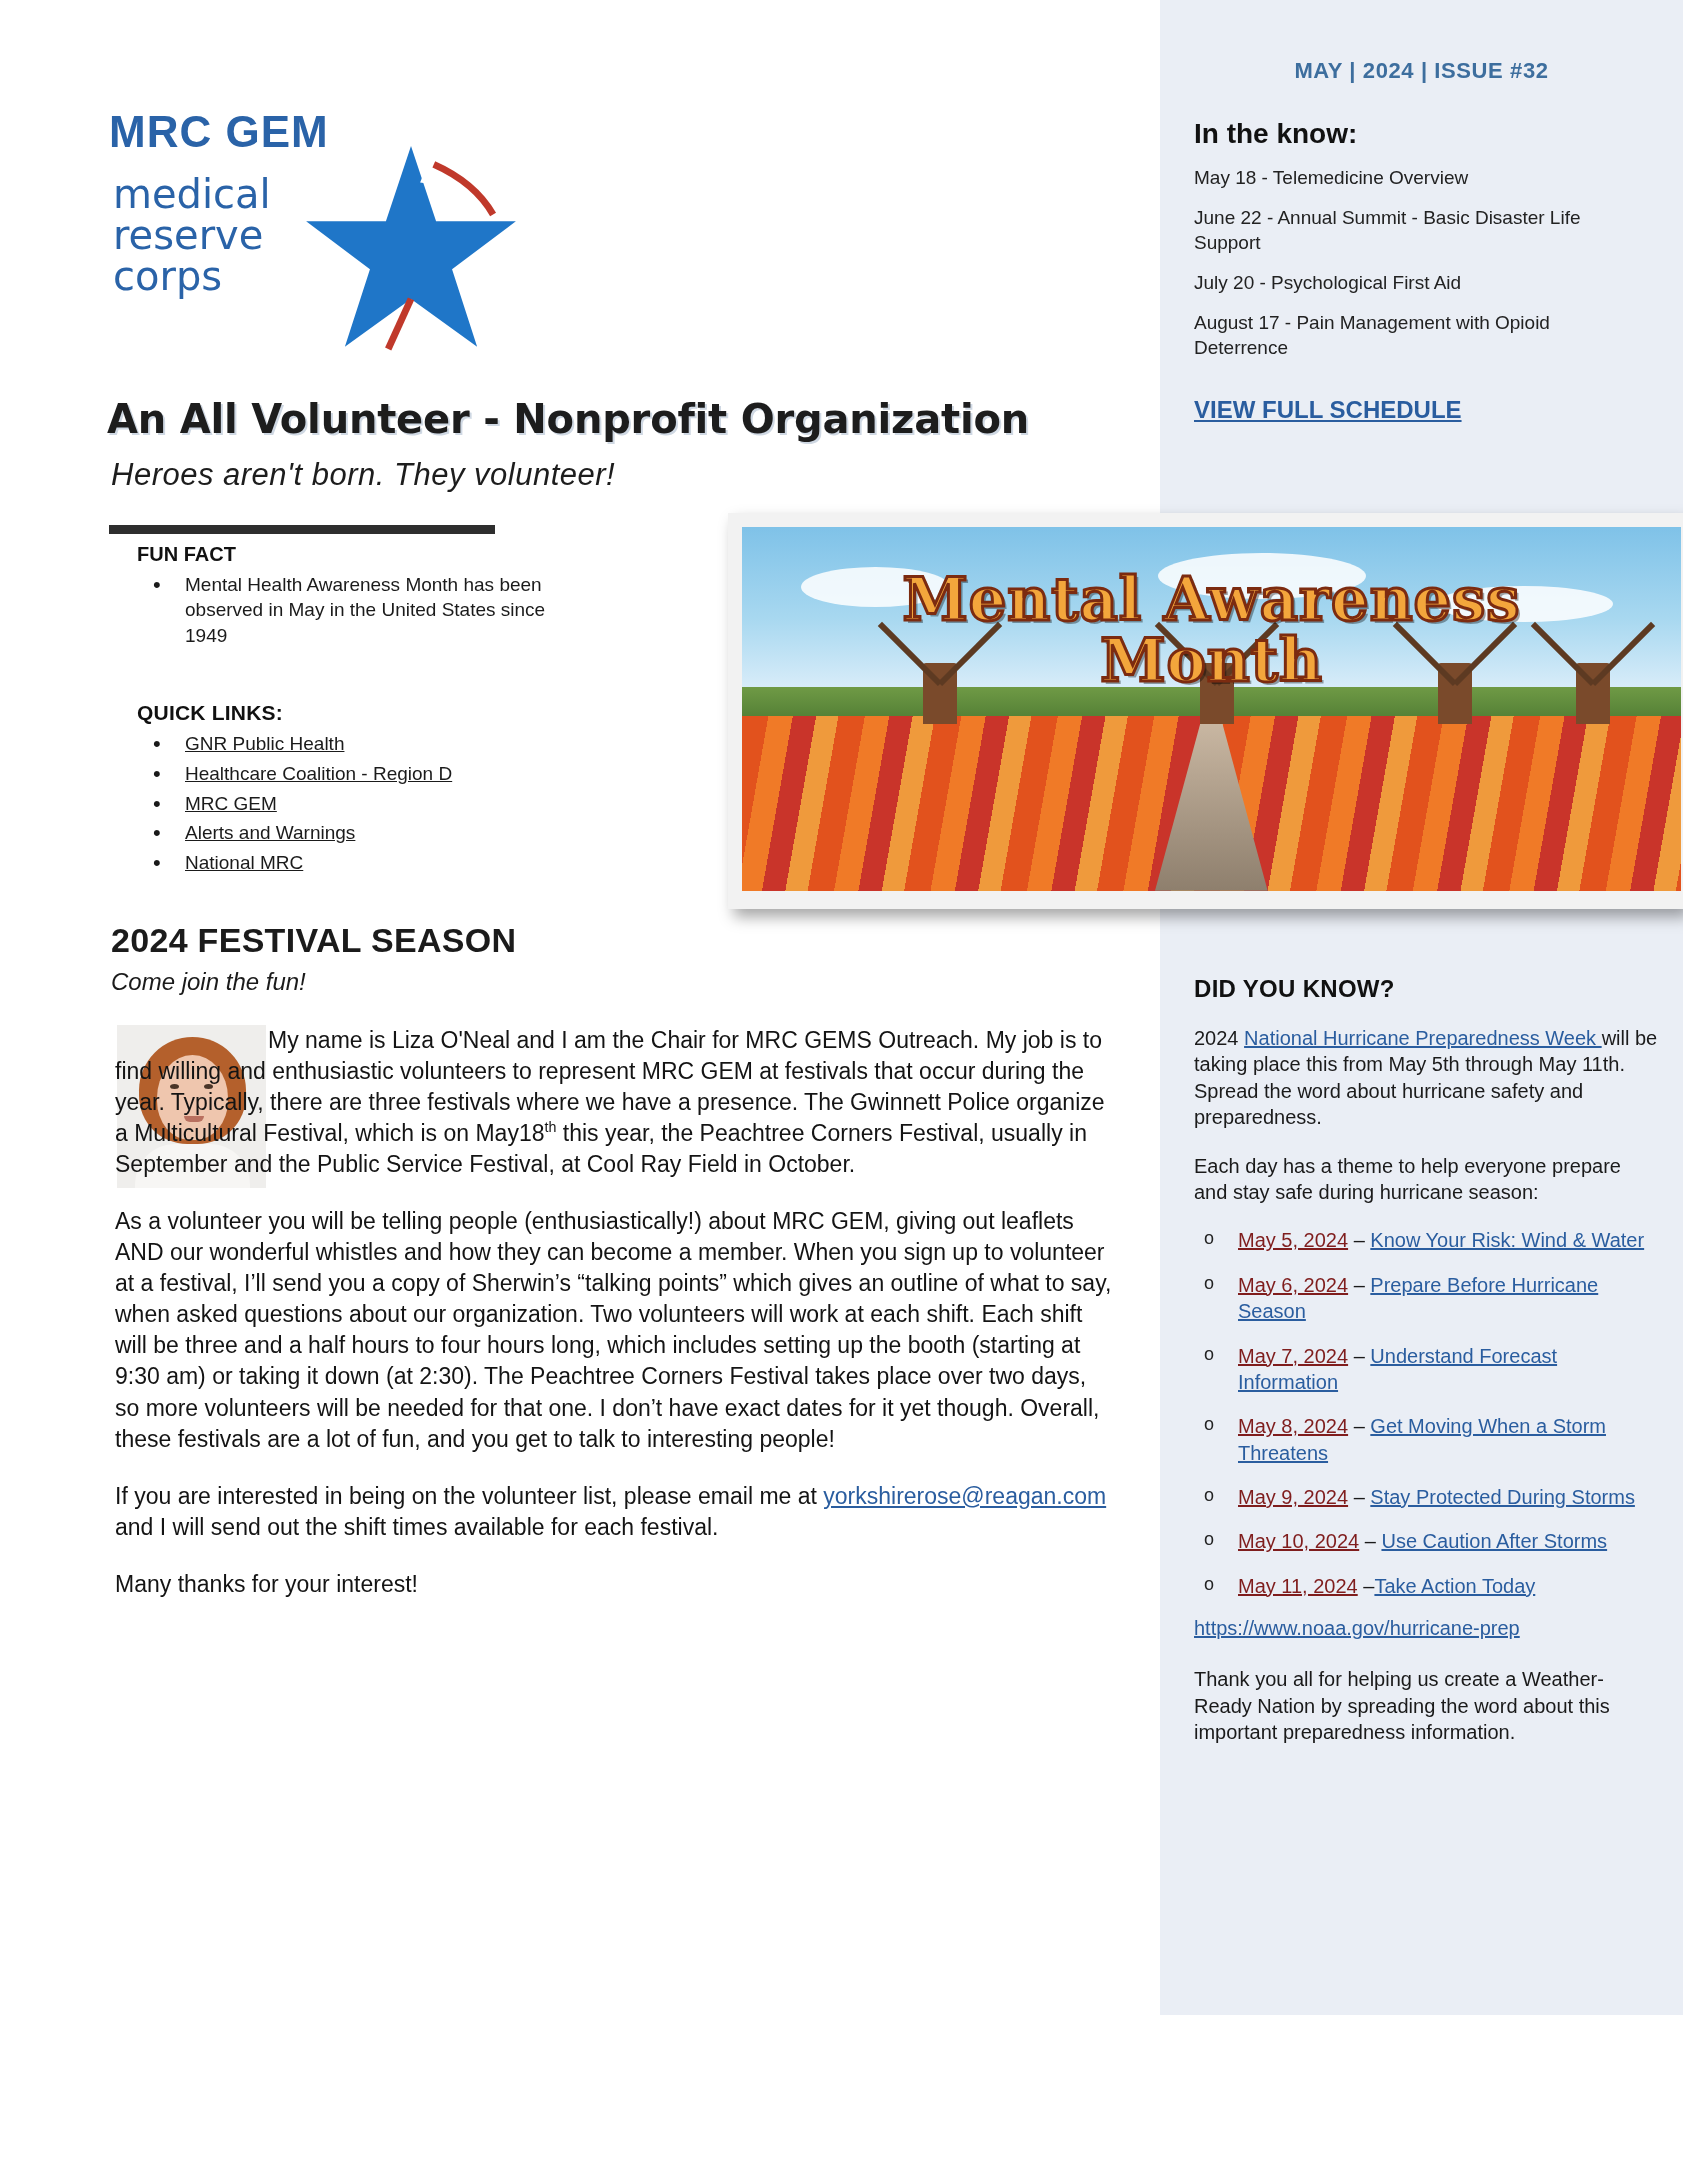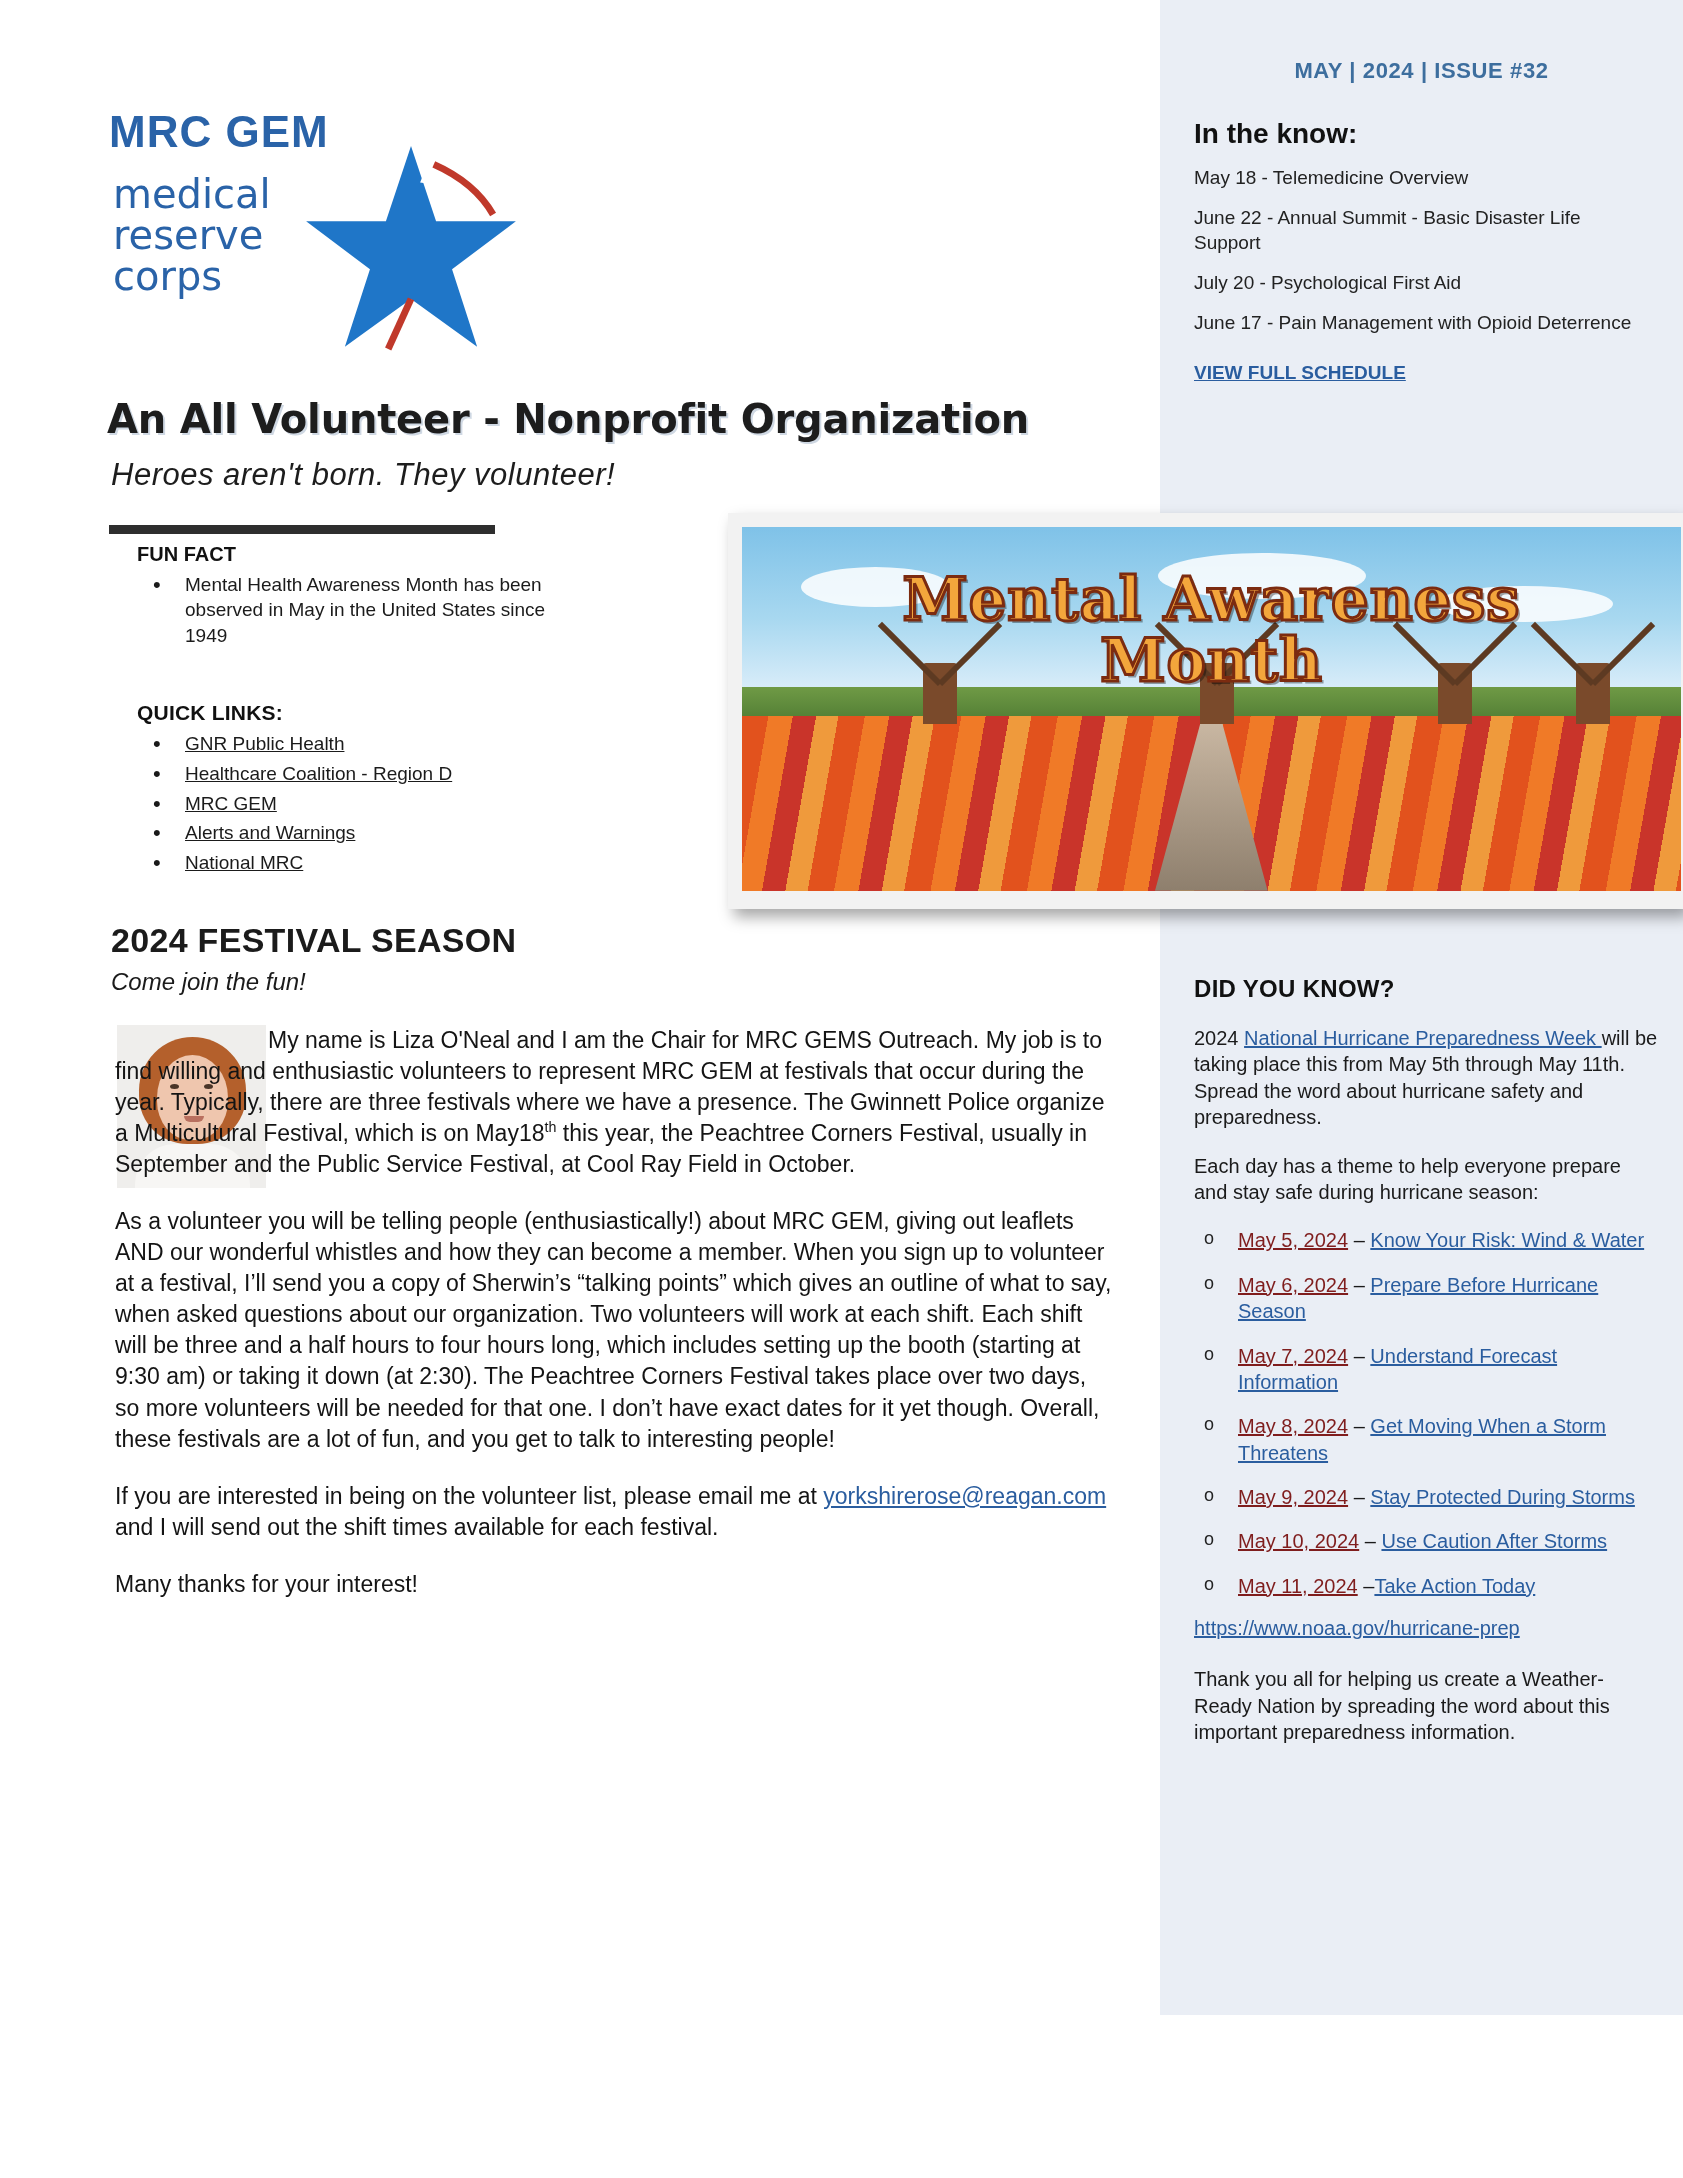--- a/index.html
+++ b/index.html
@@ -52,25 +52,25 @@
     margin-bottom: 16px;
   }
   .know-item {
     font-size: 19px;
     line-height: 1.28;
     color: #222;
     margin-bottom: 16px;
   }
   .view-schedule {
     display: inline-block;
-    font-size: 19px;
+    font-size: 24px;
     font-weight: bold;
     color: #2a5d9f;
     text-decoration: underline;
-    margin-top: 10px;
+    margin-top: 20px;
   }
 
   .dyk {
     position: absolute;
     left: 1194px;
     top: 975px;
     width: 465px;
   }
   .dyk-title {
     font-size: 24px;
@@ -420,21 +420,21 @@
 
 <div class="page">
 
   <div class="sidebar">
     <div class="sidebar-inner">
       <div class="issue-line">MAY | 2024 | ISSUE #32</div>
       <div class="know-title">In the know:</div>
       <div class="know-item">May 18 - Telemedicine Overview</div>
       <div class="know-item">June 22 - Annual Summit - Basic Disaster Life Support</div>
       <div class="know-item">July 20 - Psychological First Aid</div>
-      <div class="know-item">June 17 - Pain Management with Opioid Deterrence</div>
+      <div class="know-item">August 17 - Pain Management with Opioid Deterrence</div>
       <a class="view-schedule" href="#">VIEW FULL SCHEDULE</a>
     </div>
   </div>
 
   <div class="dyk">
     <div class="dyk-title">DID YOU KNOW?</div>
     <div class="dyk-para">
       <span>2024 </span><a class="lnk" href="#">National Hurricane Preparedness Week </a><span>will be taking place this from May 5th through May 11th. Spread the word about hurricane safety and preparedness.</span>
     </div>
     <div class="dyk-para">Each day has a theme to help everyone prepare and stay safe during hurricane season:</div>

